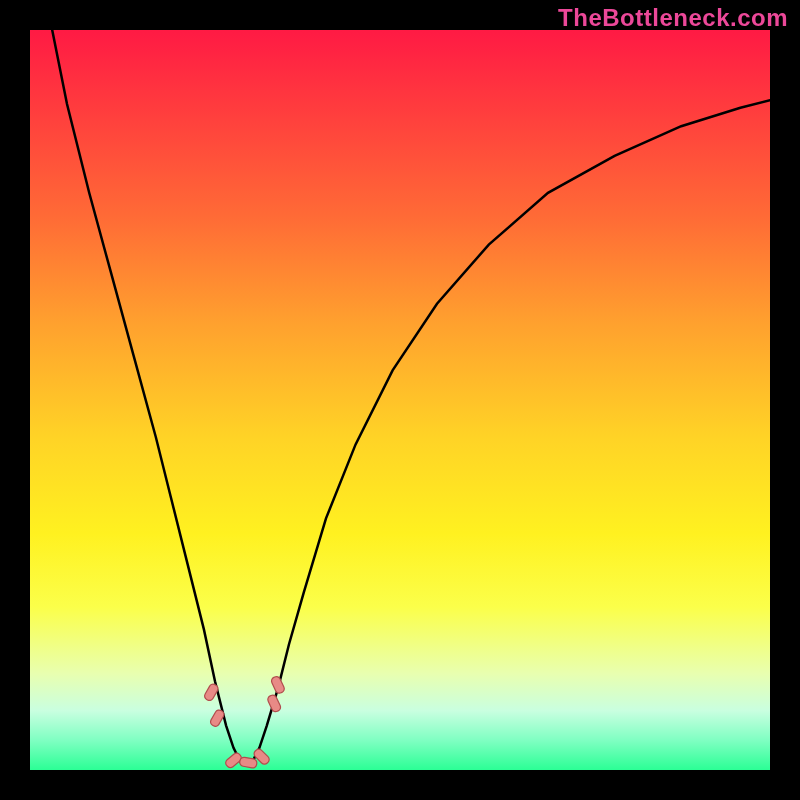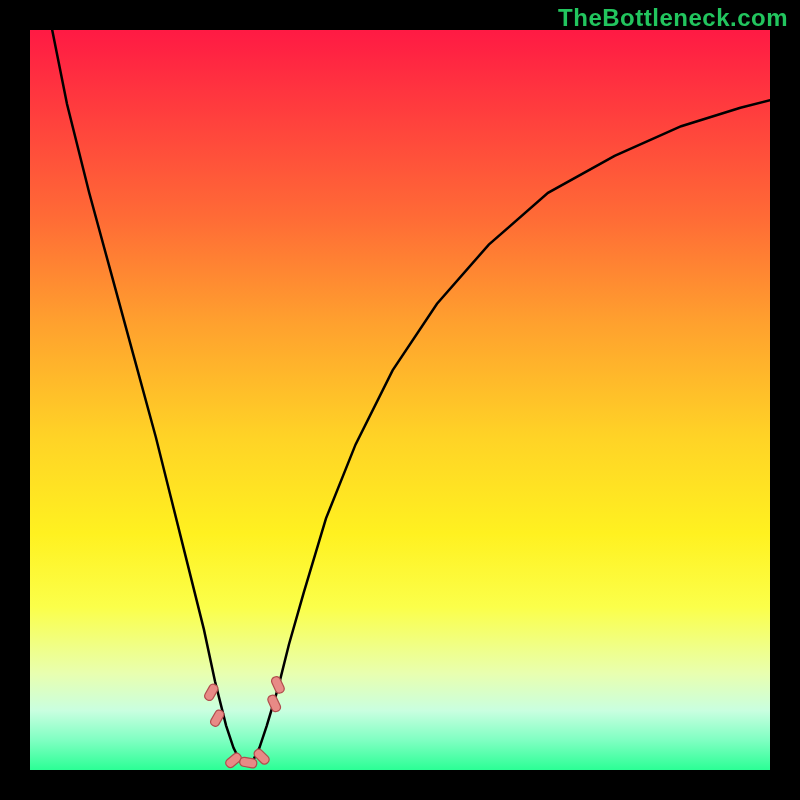--- a/index.html
+++ b/index.html
@@ -15,21 +15,21 @@
     height: 800px;
     background: #000;
   }
   .watermark {
     position: absolute;
     top: 4px;
     right: 12px;
     font-family: Arial, Helvetica, sans-serif;
     font-size: 24px;
     font-weight: 600;
-    color: #22c55e;
+    color: #ec4899;
     letter-spacing: 0.5px;
   }
   .plot {
     position: absolute;
     left: 30px;
     top: 30px;
     width: 740px;
     height: 740px;
   }
   .gradient {

